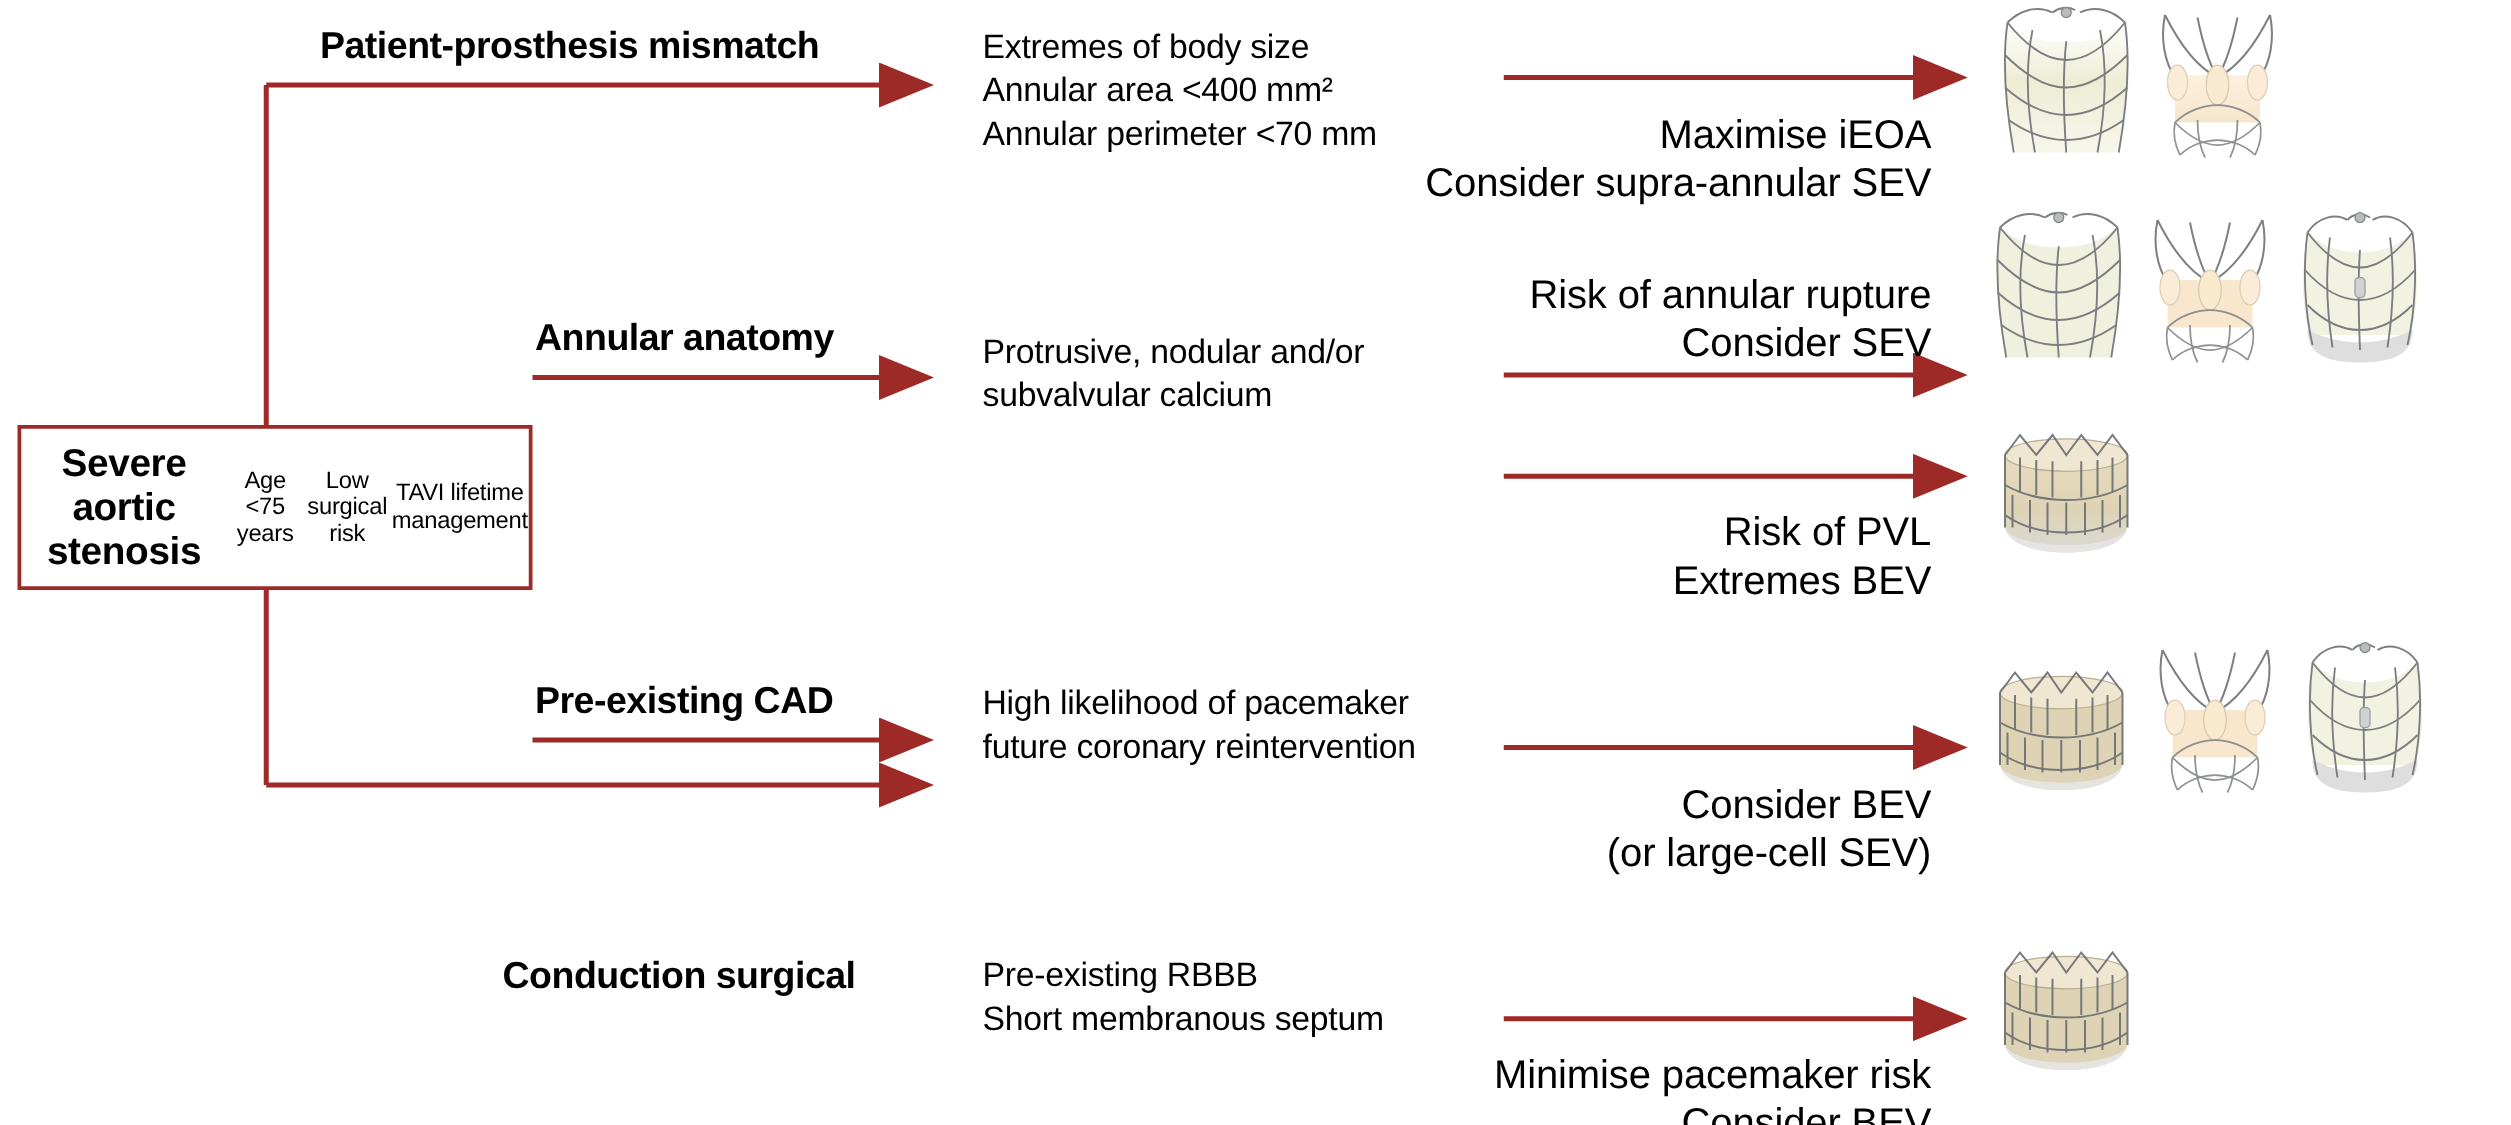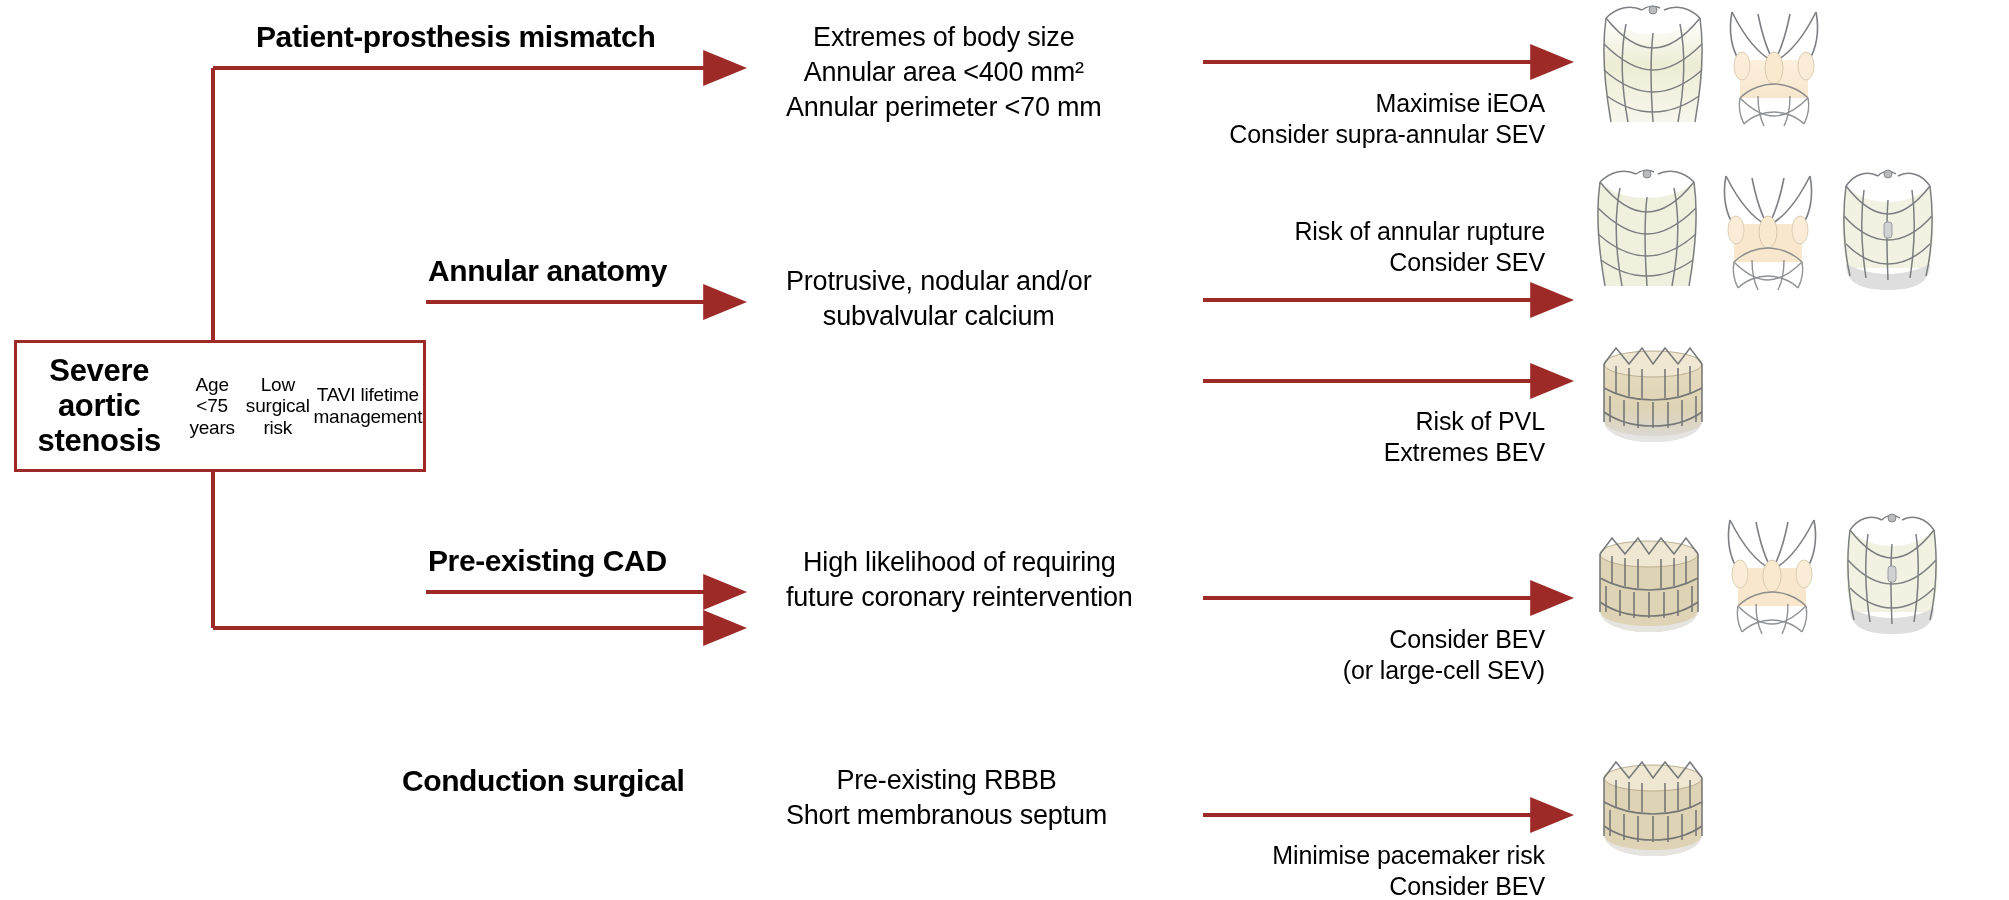--- a/index.html
+++ b/index.html
@@ -60,27 +60,26 @@
     text-align: center;
   }
 
   
   .criteria {
     position: absolute;
     font-size: 27px;
     line-height: 1.3;
     letter-spacing: -0.2px;
     white-space: pre-line;
-    text-align: center;
   }
 
   
   .recommend {
     position: absolute;
-    font-size: 25px;
+    font-size: 32px;
     line-height: 1.22;
     letter-spacing: -0.1px;
     text-align: right;
     white-space: pre-line;
   }
 
   
   .valve-group {
     position: absolute;
     display: flex;
@@ -137,21 +136,21 @@
   <div class="branch-label" style="left:402px; top:764px;">Conduction surgical</div>
 
   <div class="criteria" style="left:786px; top:20px;">Extremes of body size
 Annular area &lt;400 mm²
 Annular perimeter &lt;70 mm</div>
 
   <div class="criteria" style="left:786px; top:264px;">Protrusive, nodular and/or
 subvalvular calcium</div>
 
 
-  <div class="criteria" style="left:786px; top:545px;">High likelihood of requiring
+  <div class="criteria" style="left:786px; top:545px;">High likelihood of pacemaker
 future coronary reintervention</div>
 
   <div class="criteria" style="left:786px; top:763px;">Pre-existing RBBB
 Short membranous septum</div>
 
   <div class="recommend" style="left:1000px; top:88px; width:545px;">Maximise iEOA
 Consider supra-annular SEV</div>
 
   <div class="recommend" style="left:1000px; top:216px; width:545px;">Risk of annular rupture
 Consider SEV</div>

